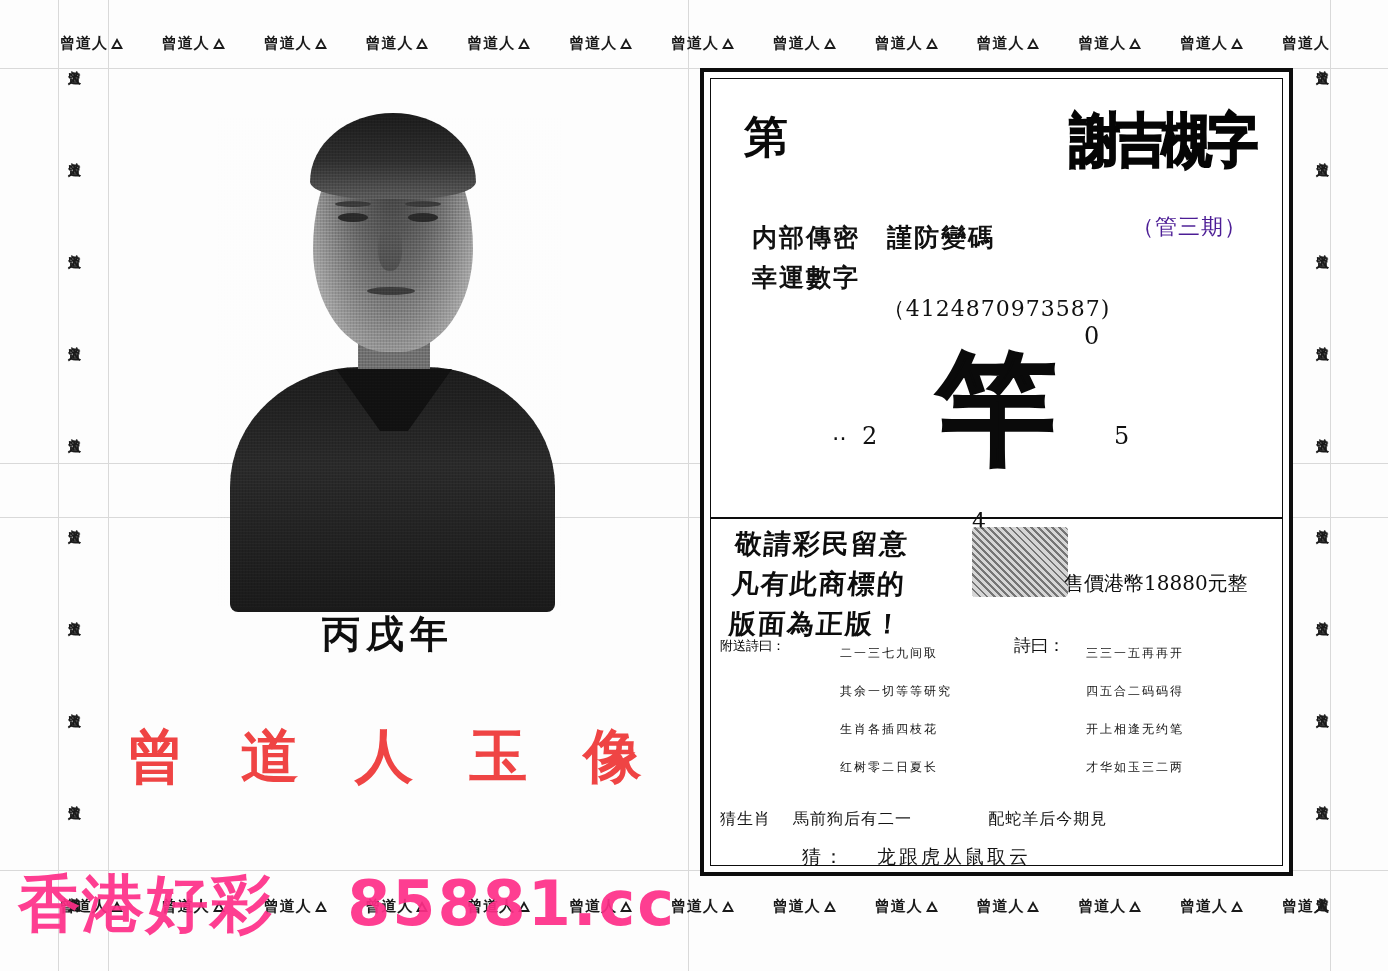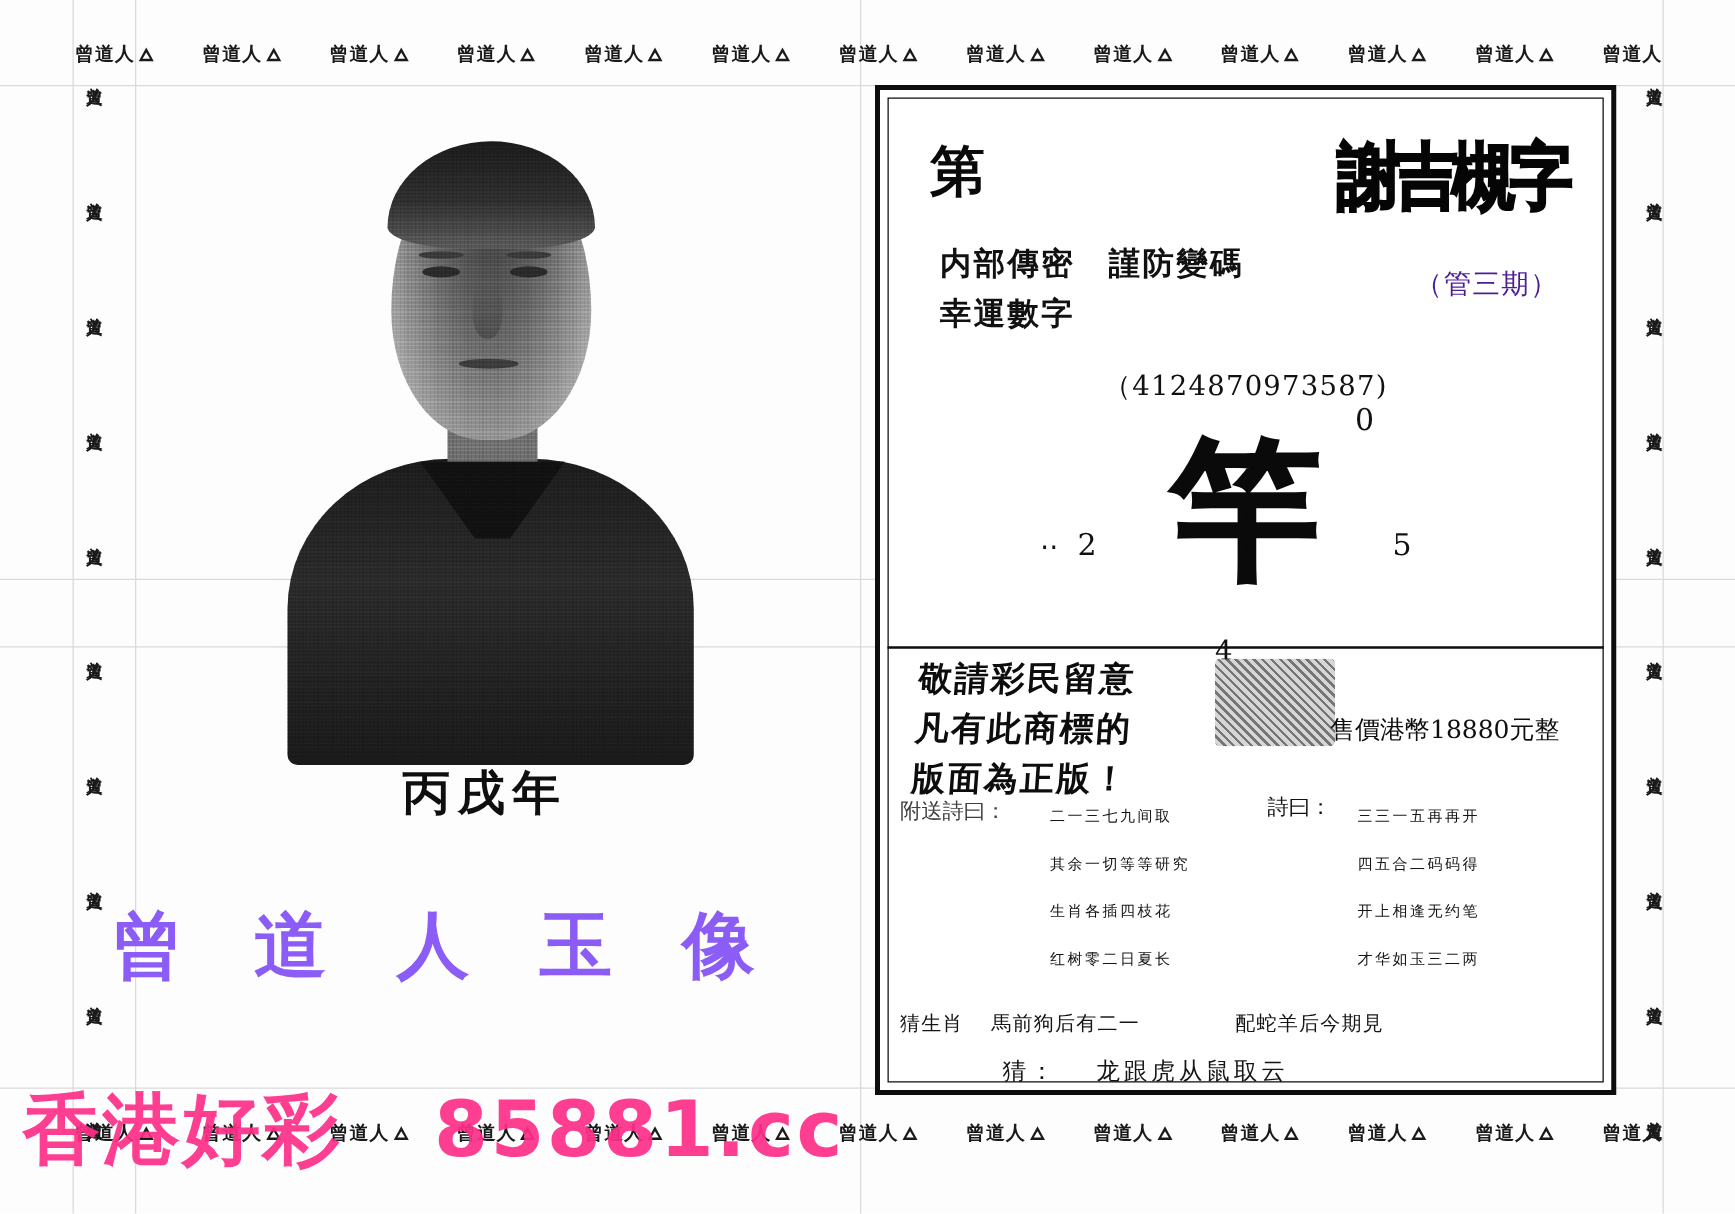--- a/index.html
+++ b/index.html
@@ -183,29 +183,29 @@
     text-align: center;
     font-family: "DejaVu Serif", serif;
     font-weight: bold;
     font-size: 38px;
     letter-spacing: 6px;
     color: #0f0f0f;
     margin-top: 24px;
   }
   .big-title {
     position: absolute;
-    left: 89px;
+    left: 103px;
     top: 718px;
     width: 580px;
-    text-align: left;
+    text-align: center;
     font-family: "DejaVu Serif", serif;
     font-weight: bold;
     font-size: 58px;
     letter-spacing: 18px;
-    color: #8b5cf6;
+    color: #ef4444;
   }
   .note-lines {
     position: absolute;
     left: 128px;
     top: 815px;
     width: 560px;
     font-size: 14px;
     line-height: 26px;
     color: #242424;
     font-family: "DejaVu Sans", sans-serif;
@@ -256,22 +256,22 @@
     font-size: 50px;
     letter-spacing: -4px;
     color: #050505;
     -webkit-text-stroke: 2px #050505;
     transform: scaleY(1.15);
     filter: blur(0.2px);
   }
   .sub-left {
     position: absolute;
     left: 48px;
-    top: 120px;
-    font-family: Liberation Serif, serif;
+    top: 145px;
+    font-family: Liberation Sans, sans-serif;
     font-size: 25px;
     font-weight: bold;
     line-height: 40px;
     color: #111;
     letter-spacing: 2px;
   }
   .sub-right {
     position: absolute;
     right: 42px;
     top: 140px;
@@ -372,22 +372,22 @@
     font-size: 20px;
     color: #0f0f0f;
     white-space: nowrap;
   }
 
   .poem-label {
     position: absolute;
     left: 16px;
     top: 565px;
     font-family: "DejaVu Serif", serif;
-    font-size: 17px;
-    color: #404040;
+    font-size: 13px;
+    color: #000000;
   }
   .poem-col {
     position: absolute;
     font-family: "DejaVu Sans", sans-serif;
     font-size: 12px;
     line-height: 38px;
     color: #151515;
     letter-spacing: 2px;
   }
   .poem-a { left: 136px; top: 562px; }

